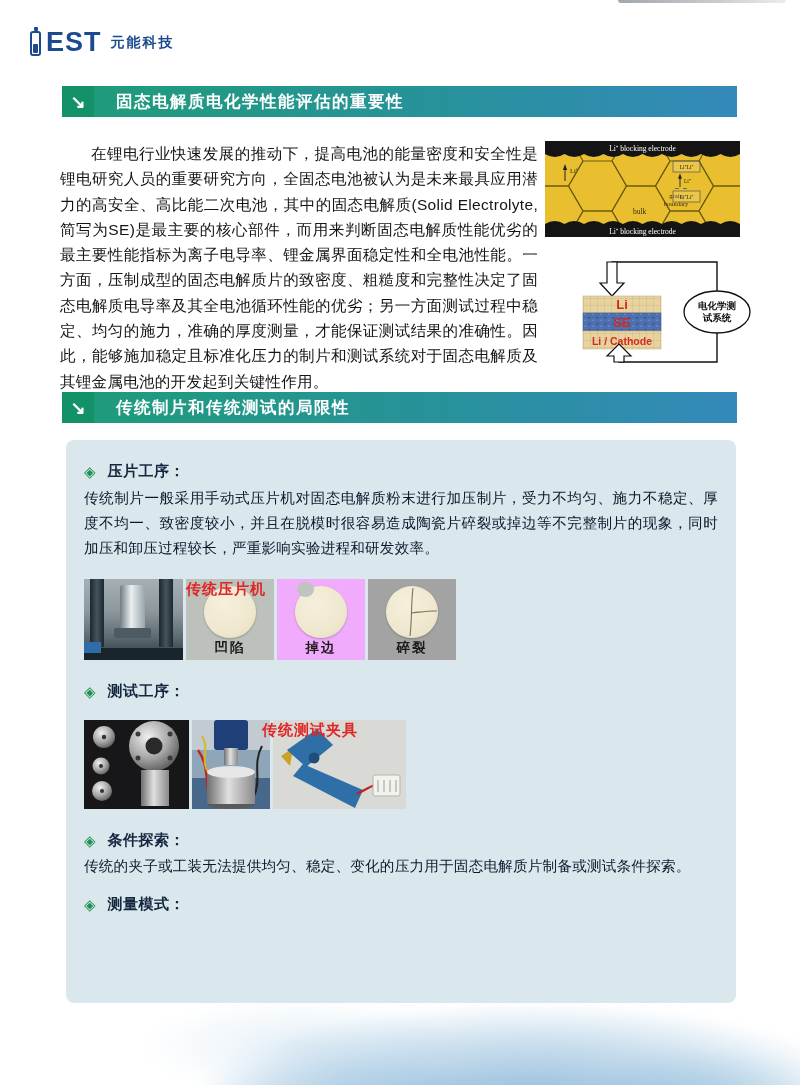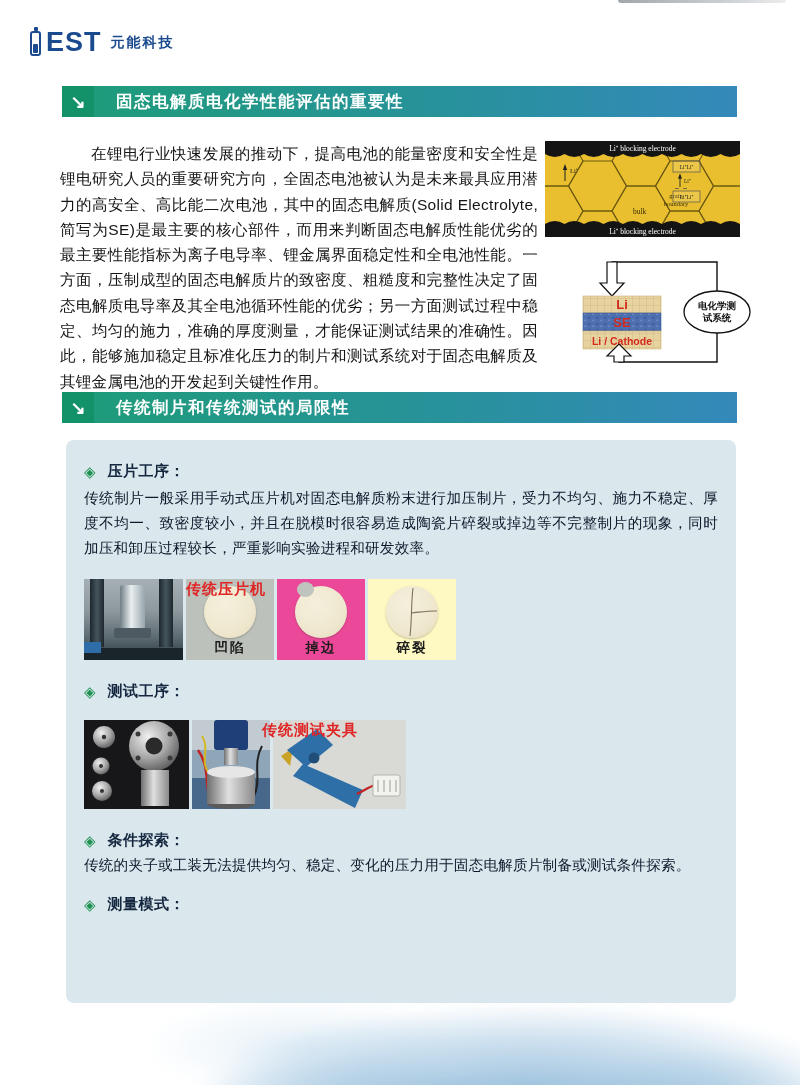--- a/index.html
+++ b/index.html
@@ -40,21 +40,21 @@
 
   
   .bluebox { position:absolute; left:66px; top:440px; width:670px; height:563px;
     background:#DAE8EE; border-radius:8px; padding:20px 18px 0 18px; overflow:hidden; }
   .sec-head { display:flex; align-items:center; gap:12px; height:22px; }
   .sec-head .diamond { color:#1E9150; font-size:15px; line-height:1; }
   .sec-head .stitle { font-size:15px; font-weight:700; color:#15273F; letter-spacing:.5px; }
   .sec-body { margin-top:4px; font-size:14.6px; line-height:25px; color:#0f172a;
     text-align:justify; letter-spacing:.2px; font-weight:500; }
   .mt20 { margin-top:20px; } .mt14 { margin-top:14px; }
-  .oneline { margin-top:3px;font-family:Liberation Mono, monospace; }
+  .oneline { margin-top:3px; }
 
   
   .photo-row { position:relative; margin-top:18px; display:flex; gap:3px; }
   .row1 { width:372px; height:81px; }
   .row2 { width:322px; height:89px; }
   .overlay-red { position:absolute; z-index:5; color:#E02525; font-size:15px; font-weight:700; letter-spacing:1px; }
   .ov1 { left:102px; top:1px; }
   .ov2 { left:178px; top:1px; }
 
   
@@ -62,21 +62,21 @@
     background:linear-gradient(180deg,#a6b0b4 0%, #8d989d 40%, #5c6a71 72%, #2a363e 100%); }
   .p-machine .col-l { position:absolute; left:6%; top:0; width:14%; height:84%; background:linear-gradient(90deg,#1d272d,#45545c 50%,#1d272d); }
   .p-machine .col-r { position:absolute; left:76%; top:0; width:14%; height:84%; background:linear-gradient(90deg,#1d272d,#45545c 50%,#1d272d); }
   .p-machine .cyl { position:absolute; left:36%; top:7%; width:26%; height:56%; border-radius:3px; background:linear-gradient(90deg,#6f7d84,#e9eff1 45%,#98a5ab); }
   .p-machine .base { position:absolute; left:30%; top:60%; width:38%; height:13%; background:#4e5a62; border-radius:2px; }
   .p-machine .dark { position:absolute; left:0; bottom:0; width:100%; height:15%; background:#1a242b; }
   .p-machine .tape { position:absolute; left:0; bottom:9%; width:17%; height:13%; background:#2f6da8; }
 
   
   .panel { position:relative; width:89px; height:81px; background:#BDC1BB; display:flex; flex-direction:column; align-items:center; }
-  .panel.p2 { background:#ec4899; } .panel.p3 { background:#fef9c3; }
+  .panel.p2 { background:#f0abfc; } .panel.p3 { background:#a3a3a3; }
   .disc { position:relative; width:52px; height:52px; margin-top:7px; border-radius:50%;
     background:radial-gradient(circle at 40% 35%, #F5EFDC 0%, #EFE8CF 60%, #E3DABB 100%);
     box-shadow:0 1px 2px rgba(60,60,50,.35); }
   .disc.chipped::before { content:""; position:absolute; left:2px; top:-4px; width:17px; height:15px;
     background:#C0C4BE; border-radius:50%; }
   .disc svg { position:absolute; inset:0; }
   .disc-label { position:absolute; bottom:3px; width:100%; text-align:center;
     font-size:13.5px; font-weight:700; color:#1b1b1b; letter-spacing:2px; }
 
   

